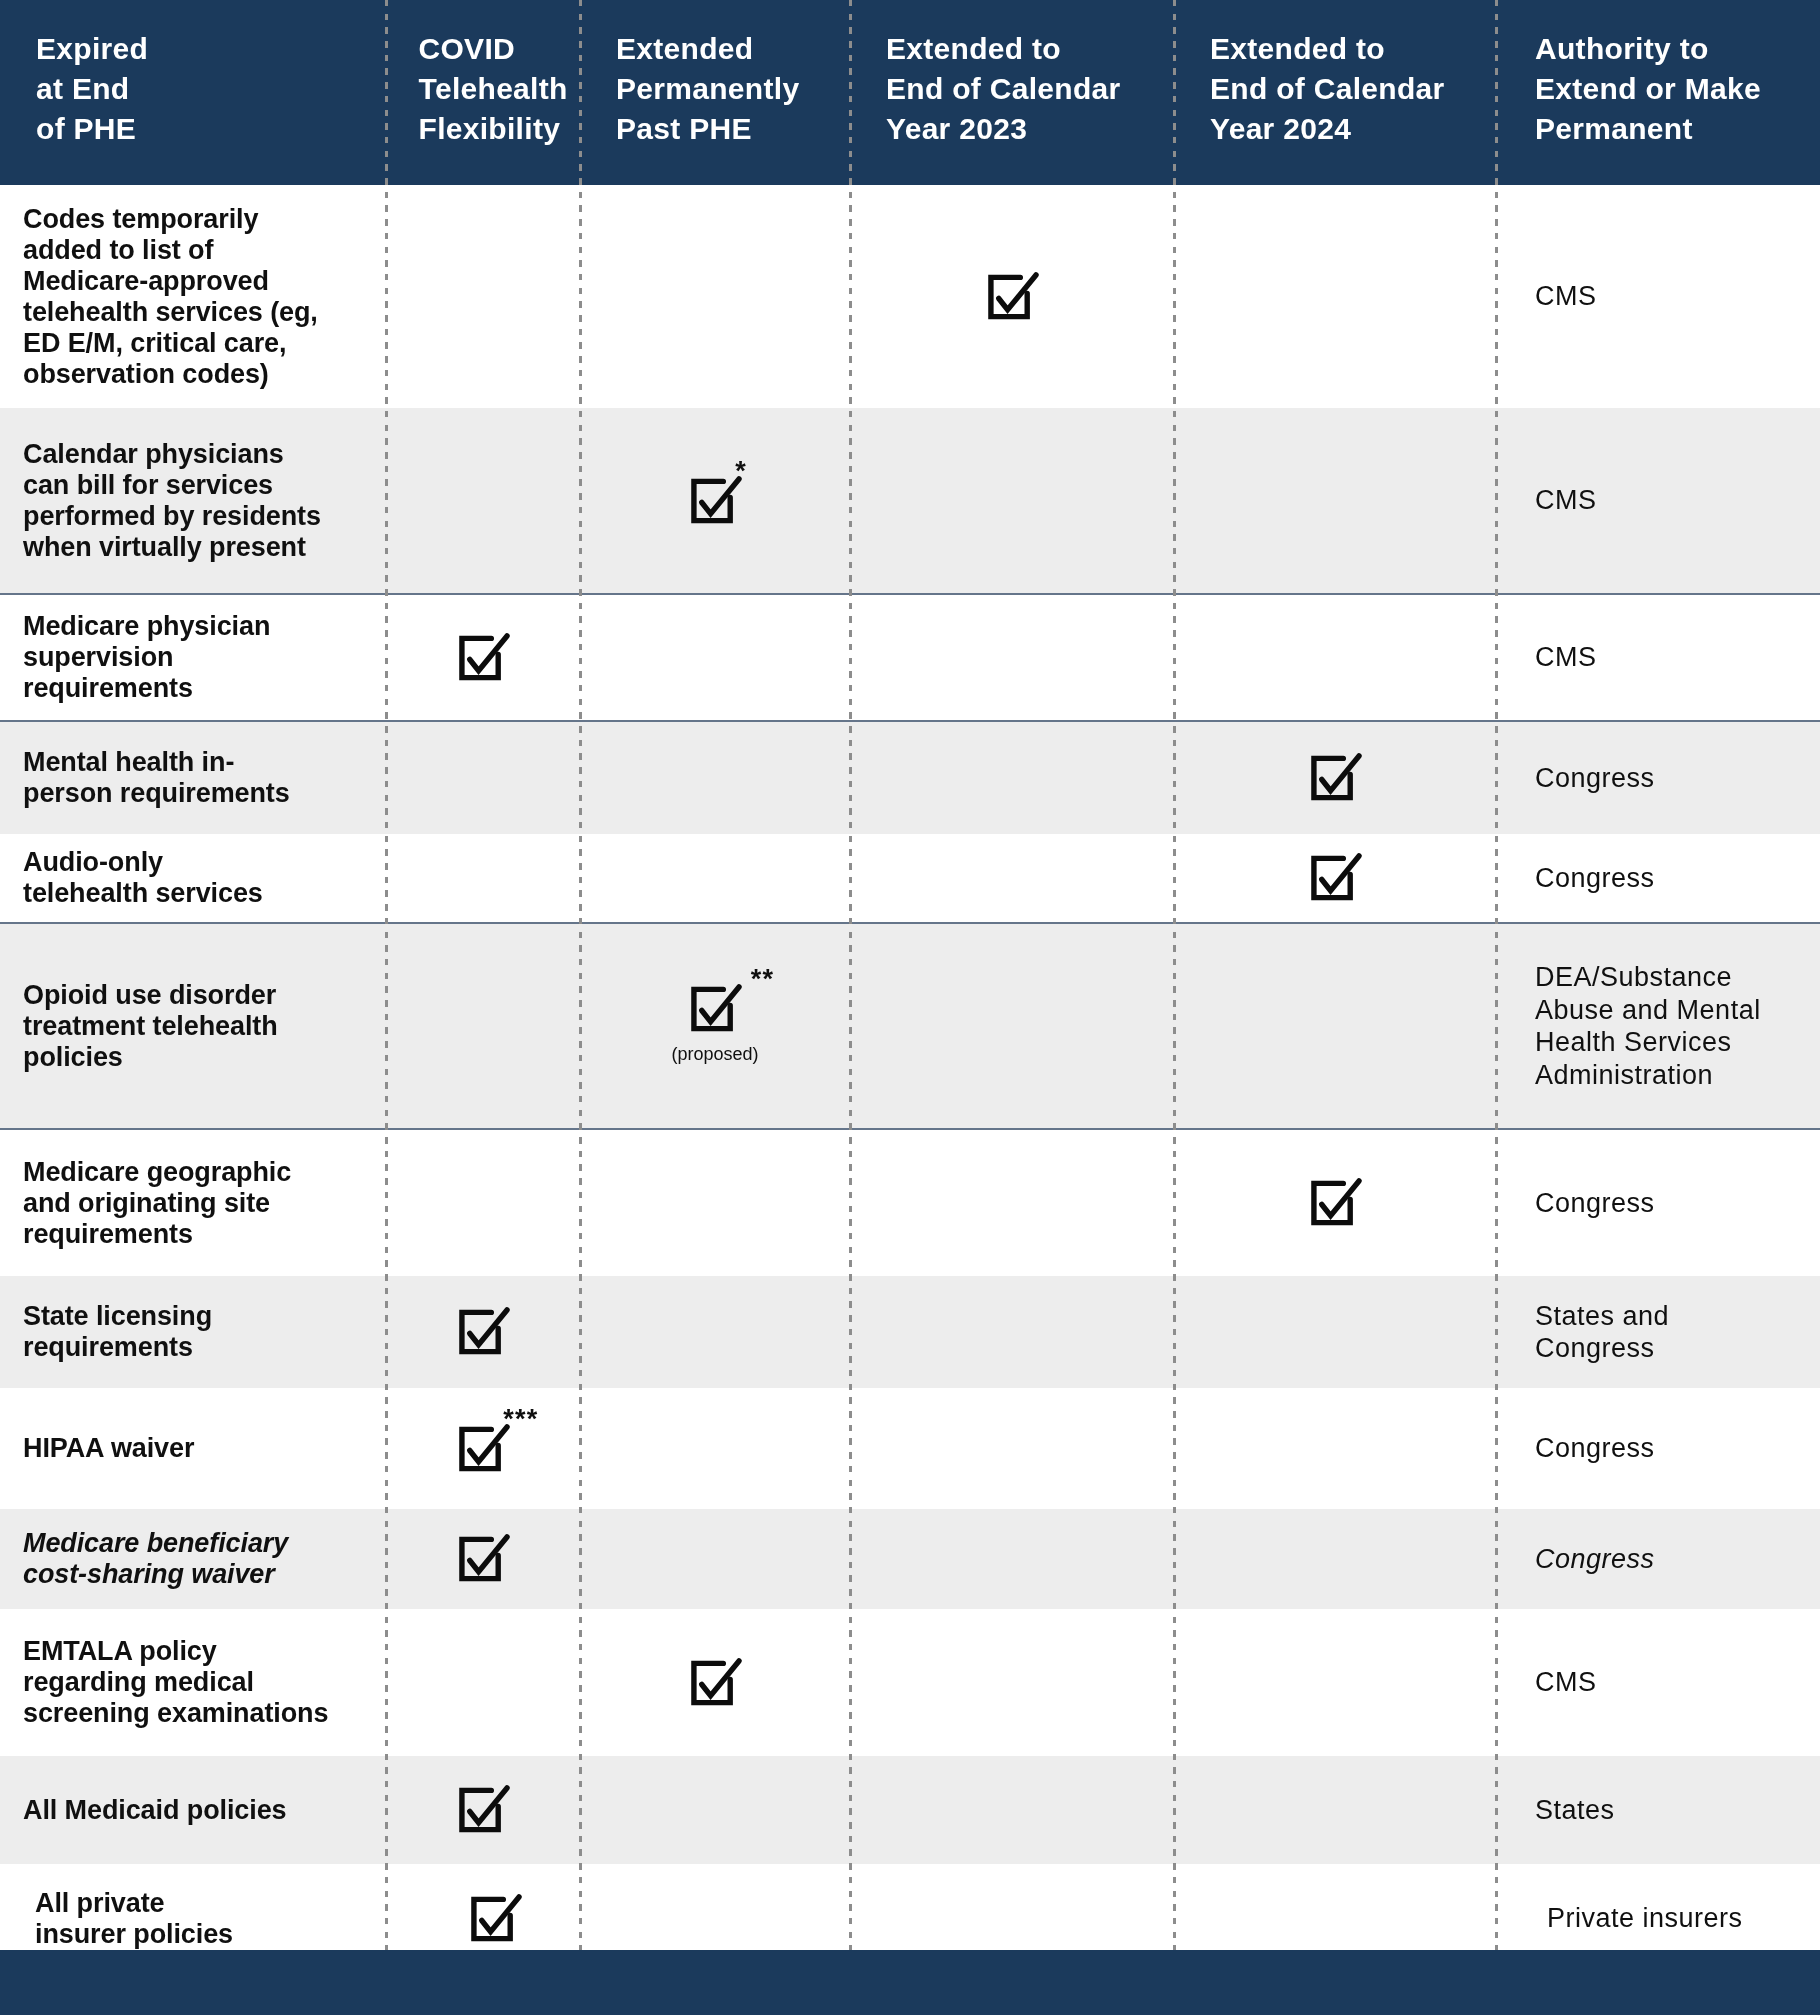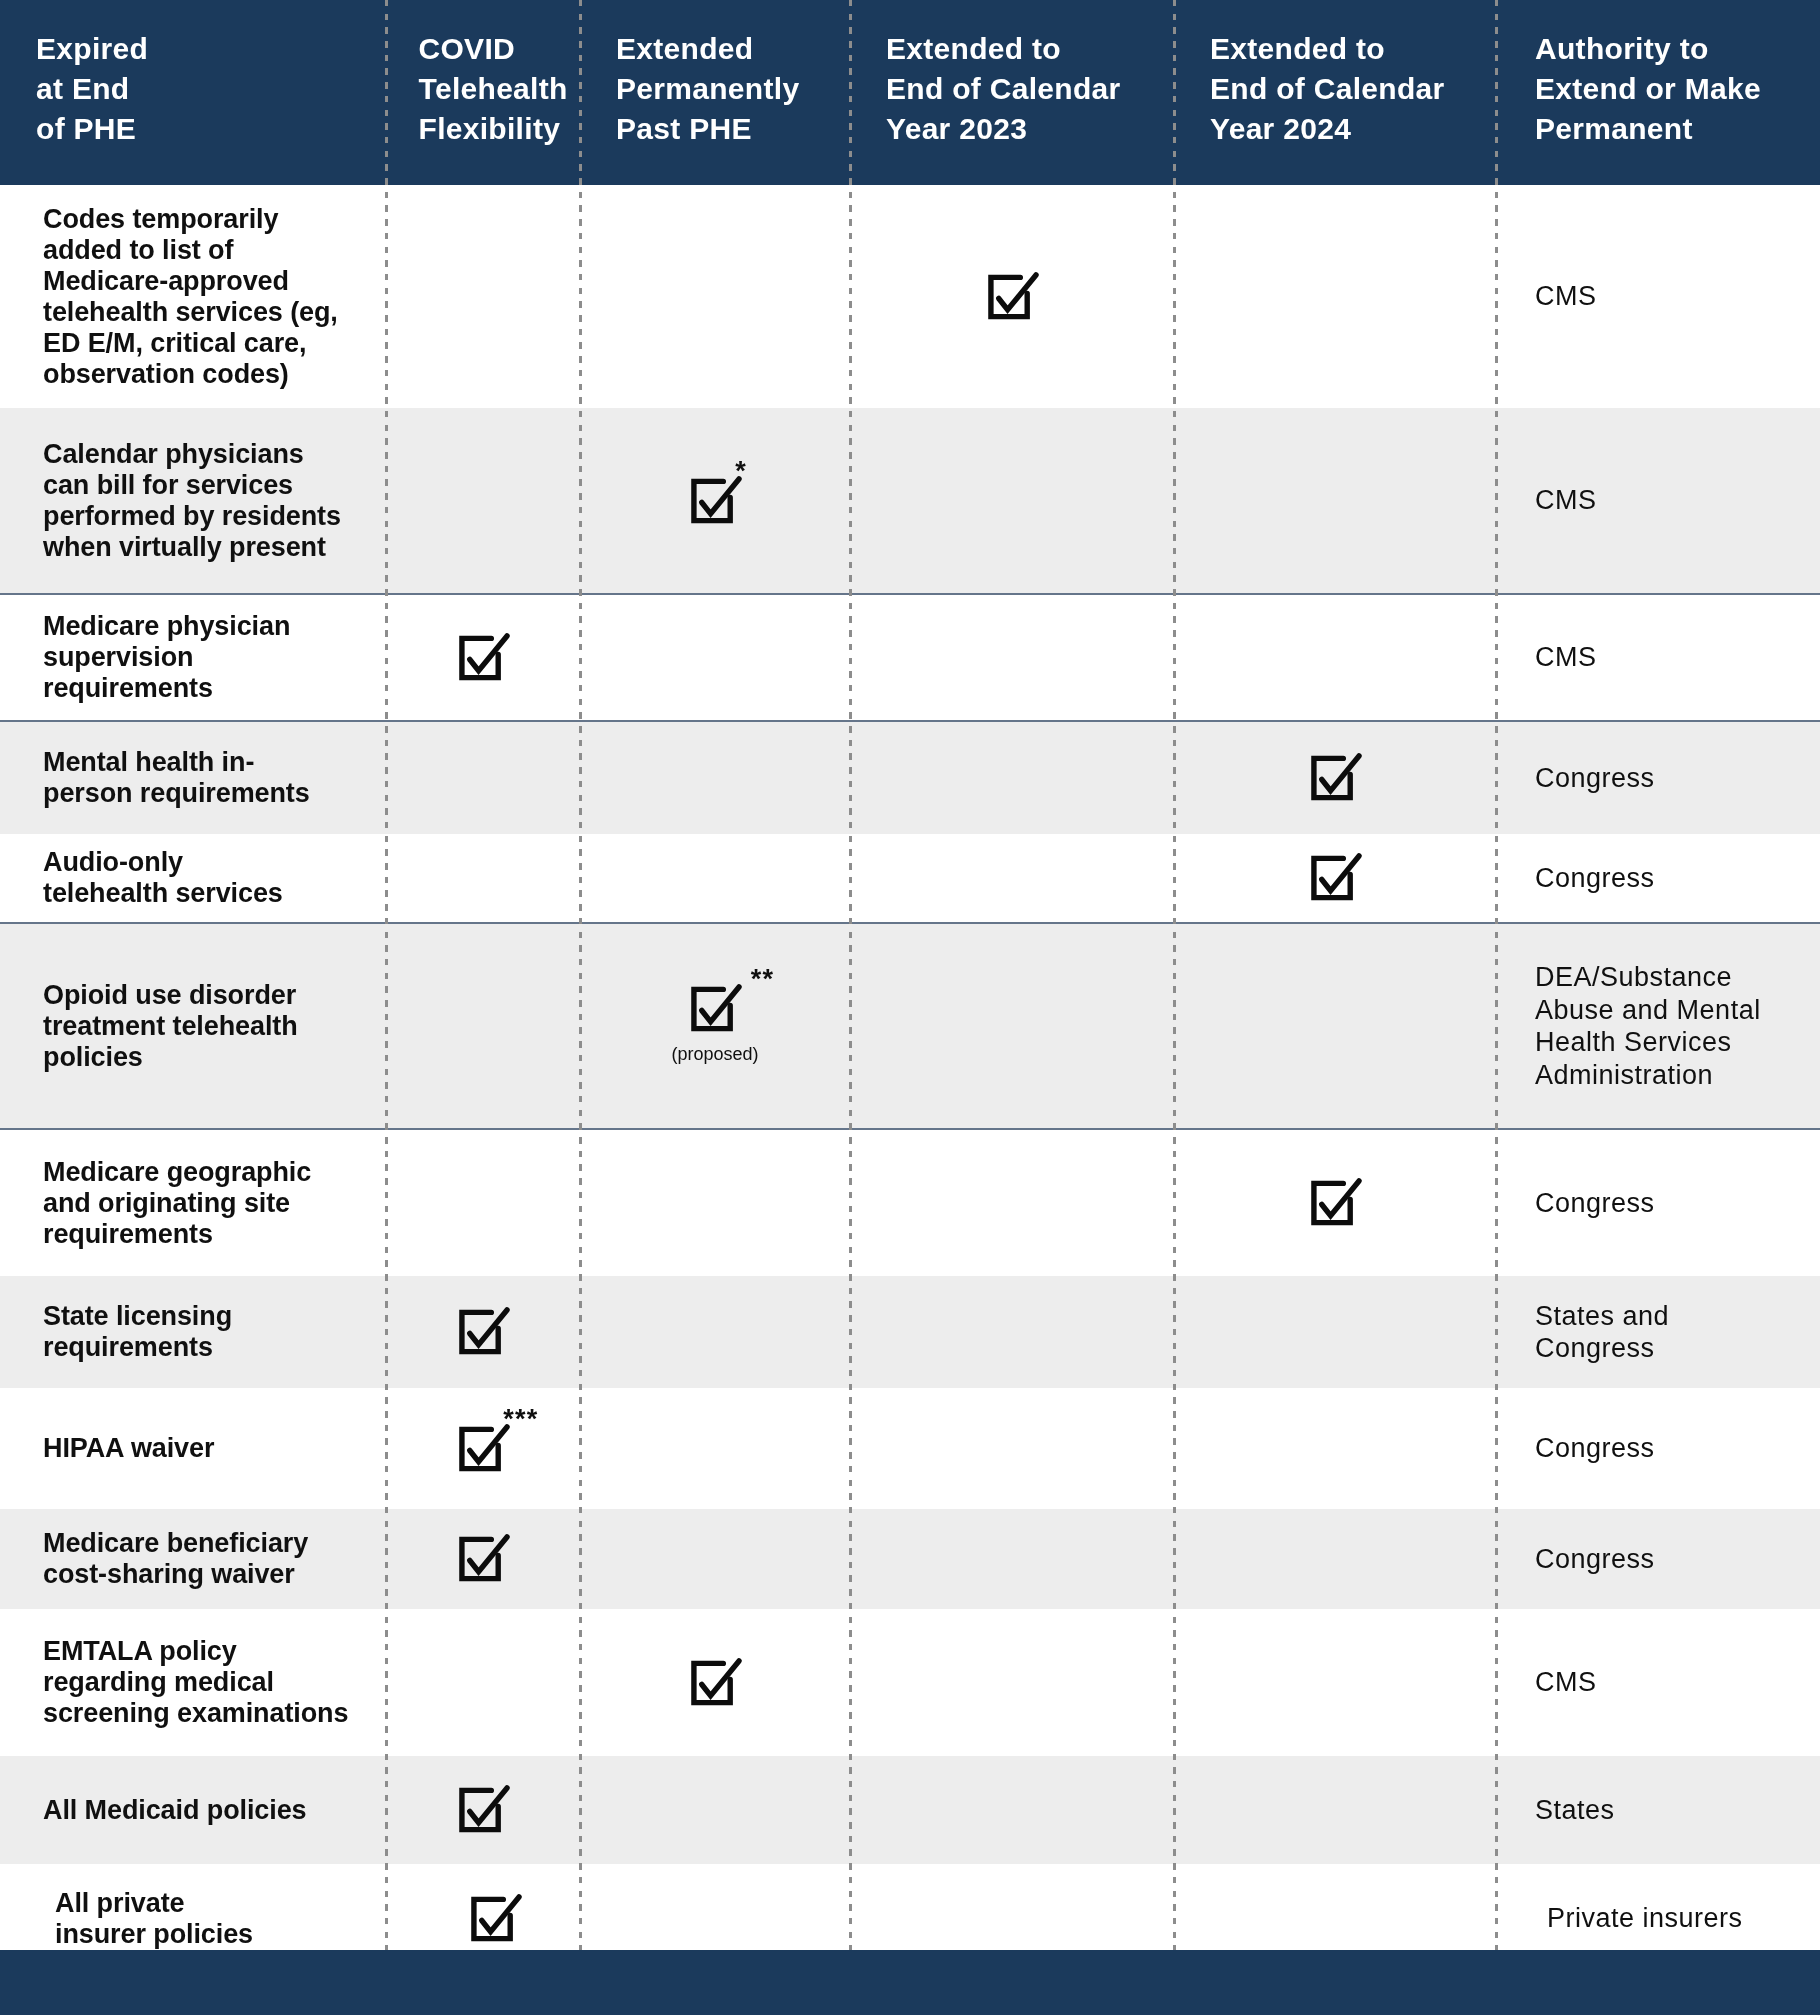--- a/index.html
+++ b/index.html
@@ -35,21 +35,21 @@
   .row{
     display:grid;
     grid-template-columns:386px 194px 270px 324px 322px 324px;
     box-sizing:border-box;
     background:#ffffff;
   }
   .row.shaded{background:#ededed;}
   .row.ruled{border-top:2px solid #65758a;border-bottom:2px solid #65758a;}
   .label-cell{
     display:flex;align-items:center;
-    padding-left:43px;padding-right:13px;
+    padding-left:23px;padding-right:13px;
     box-sizing:border-box;
   }
   .label-cell .label-text{
     white-space:pre-line;
     font-weight:bold;
     font-size:27px;
     line-height:31px;
     letter-spacing:-0.1px;
   }
   .check-cell{
@@ -313,21 +313,21 @@
             <span class="asterisk">***</span>
           </div>
         </div>
         <div class="check-cell"></div>
         <div class="check-cell"></div>
         <div class="check-cell"></div>
         <div class="authority-cell">
           <div class="authority-text">Congress</div>
         </div>
       </div>
-      <div class="row shaded" style="height: 100px;">
+      <div class="row shaded" style="height: 100px; font-style: italic;">
         <div class="label-cell">
           <div class="label-text">Medicare beneficiary
 cost-sharing waiver</div>
         </div>
         <div class="check-cell">
           <div class="check-wrap">
             <svg class="cb" viewBox="0 0 114 102" aria-hidden="true">
               <path d="M74 11 H14 V91 H88 V44"></path>
               <path d="M30 54 L48 77 L106 6"></path>
             </svg>

